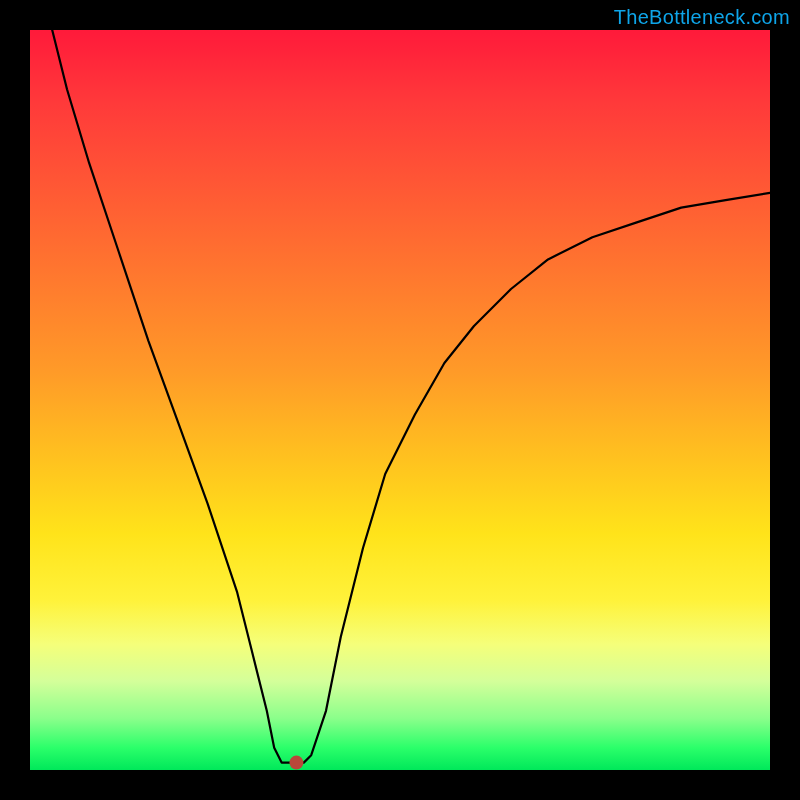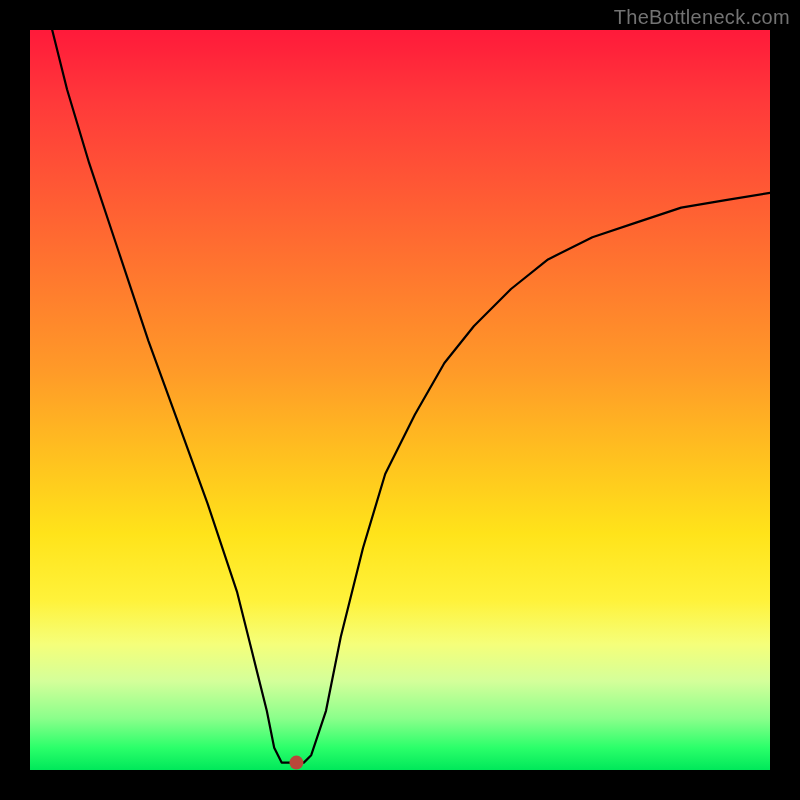--- a/index.html
+++ b/index.html
@@ -38,21 +38,21 @@
       #d4ff9a 88%,
       #8bff8b 93%,
       #2bff6a 97%,
       #00e85a 100%
     );
   }
   .watermark {
     position: absolute;
     top: 6px;
     right: 10px;
-    color: #737373;
+    color: #0ea5e9;
     font-size: 20px;
     letter-spacing: 0.3px;
     user-select: none;
   }
   svg.curve {
     position: absolute;
     left: 0;
     top: 0;
     width: 740px;
     height: 740px;

